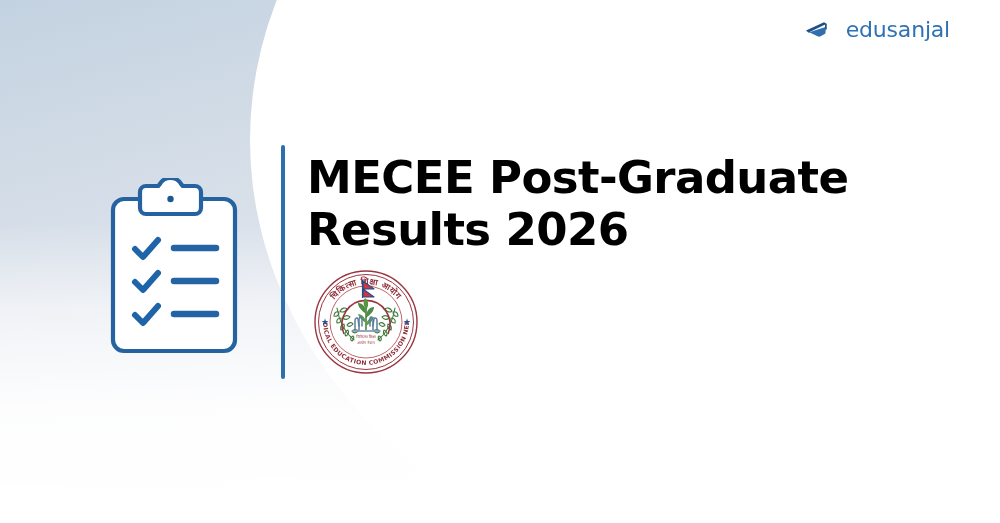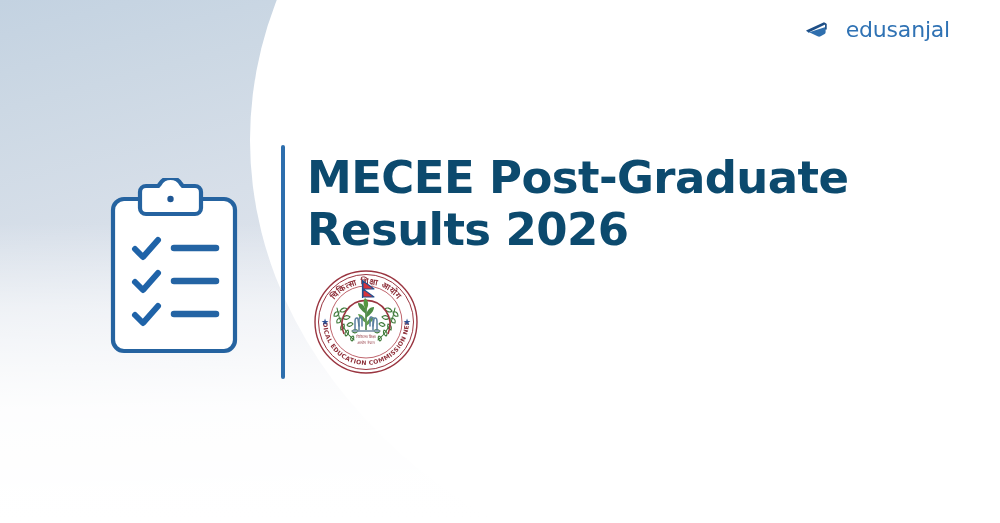--- a/index.html
+++ b/index.html
@@ -114,21 +114,21 @@
   .headline {
     position: absolute;
     left: 307px;
     top: 152px;
     width: 640px;
     font-family: "DejaVu Sans", sans-serif;
     font-size: 45px;
     font-weight: 700;
     line-height: 1.16;
     letter-spacing: -0.6px;
-    color: #0c4a6e;
+    color: #000000;
     white-space: pre-line;
   }
 
   
   .seal {
     position: absolute;
     left: 312px;
     top: 268px;
   }
 </style>

